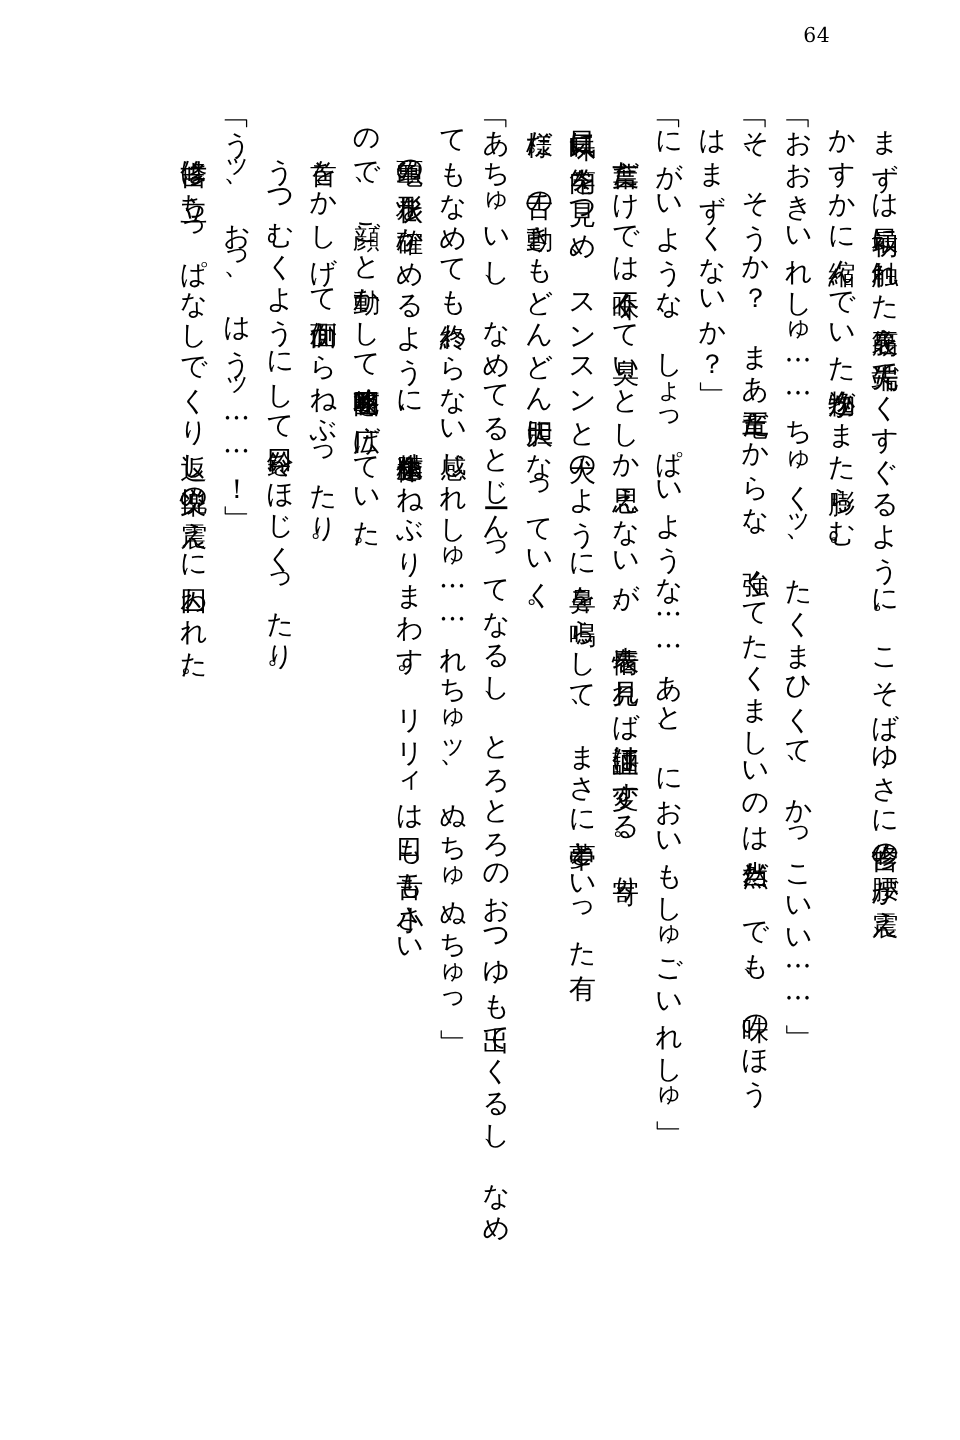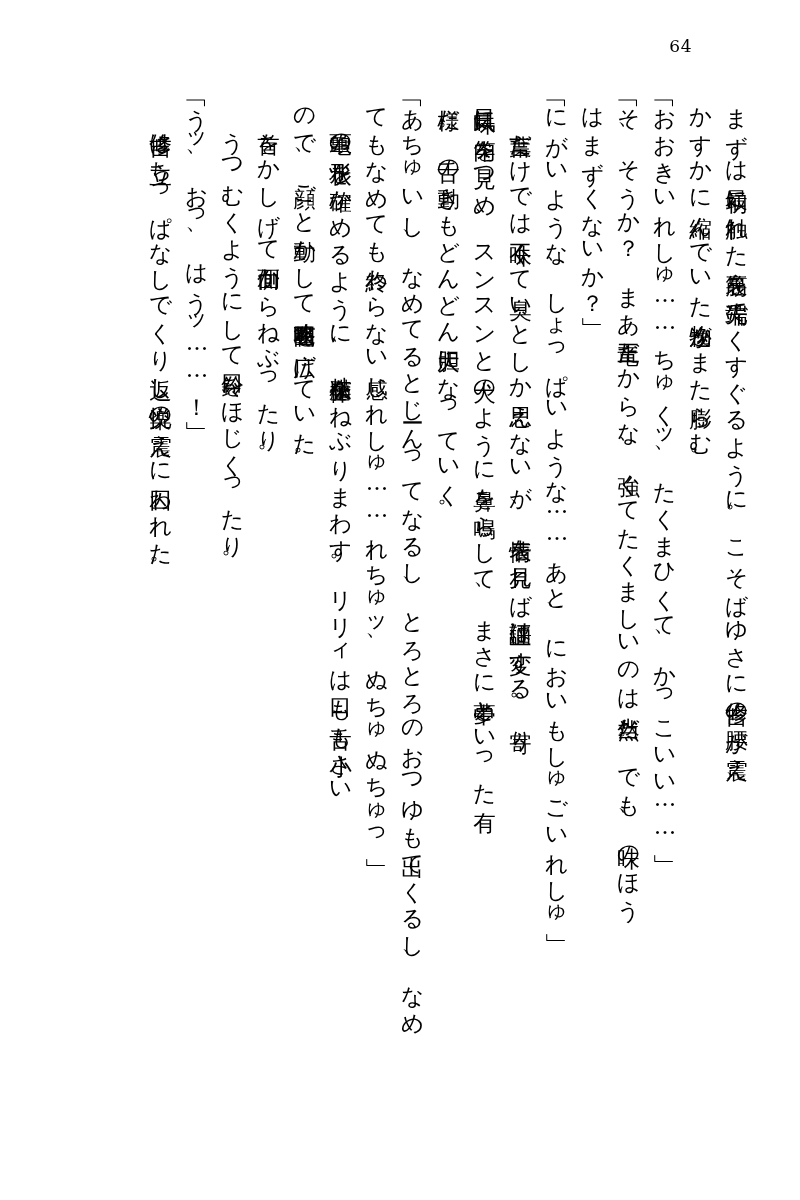--- a/index.html
+++ b/index.html
@@ -16,21 +16,21 @@
   }
   .page {
     position: relative;
     width: 800px;
     height: 1200px;
     background: #ffffff;
     box-sizing: border-box;
   }
   .page-number {
     position: absolute;
-    top: 36px;
+    top: 20px;
     right: 108px;
     font-size: 17px;
     font-family: "DejaVu Serif", "Liberation Serif", serif;
     letter-spacing: 0.5px;
   }
   .text-body {
     position: absolute;
     top: 92px;
     right: 52px;
     left: 52px;

